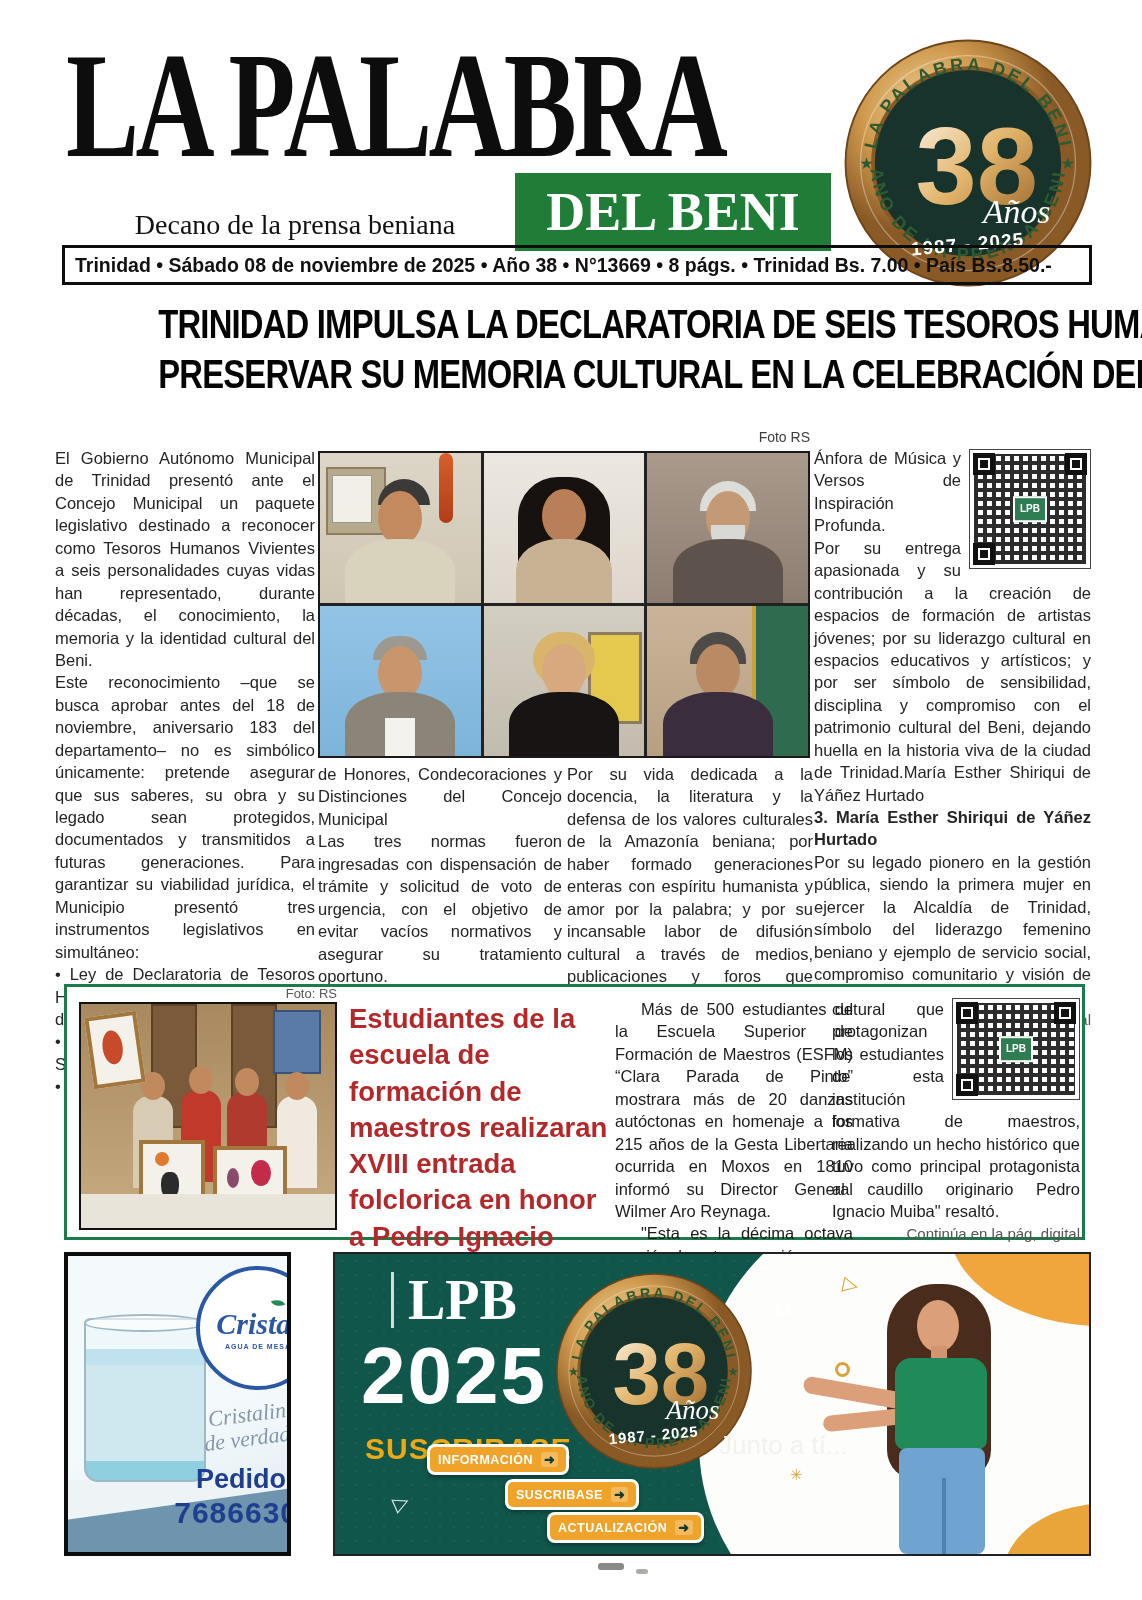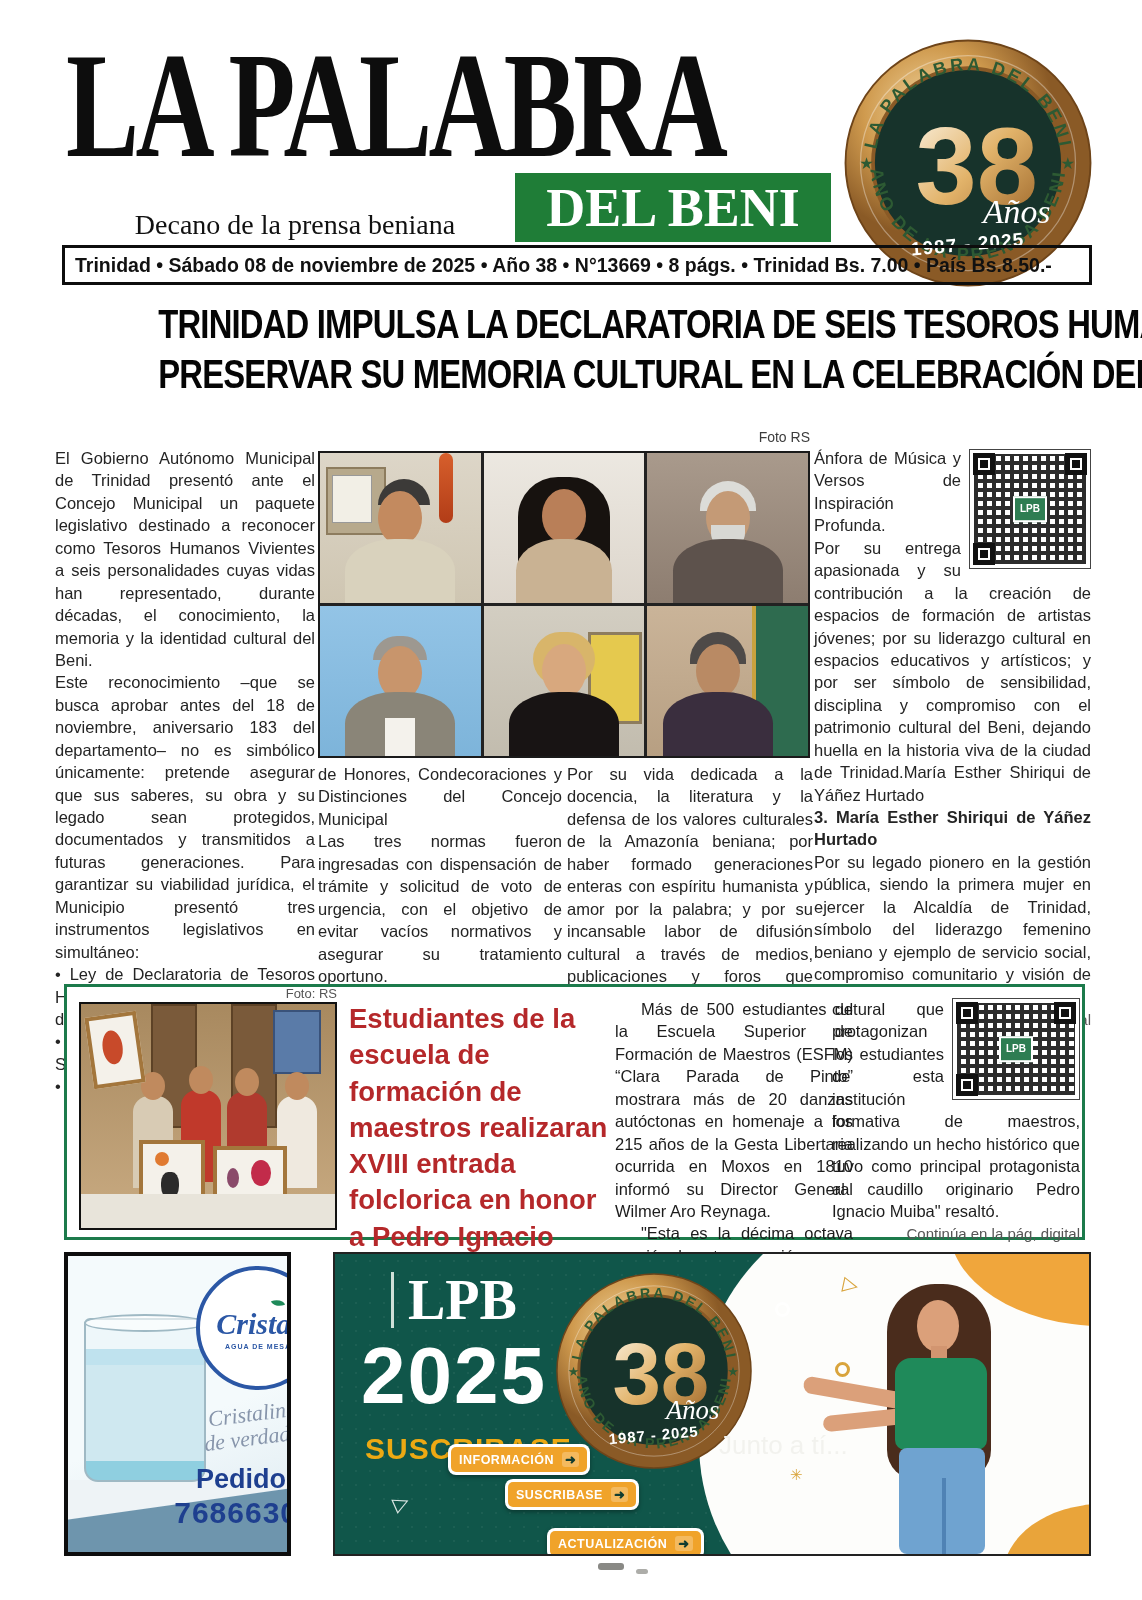--- a/index.html
+++ b/index.html
@@ -8,21 +8,21 @@
   
   .mast-title{position:absolute;left:66px;top:30px;width:780px;font-family:"Liberation Serif",serif;
       font-weight:bold;font-size:150px;line-height:1;color:#0d0d0d;letter-spacing:-5px;
       transform:scaleX(.73);transform-origin:left top;white-space:nowrap;}
   .sub-green{position:absolute;left:75px;top:176px;width:440px;height:32px;background:#3aa35a;
       color:#fff;font-family:"Liberation Serif",serif;font-style:italic;font-size:27px;
       display:flex;align-items:center;justify-content:center;}
   .sub-white{position:absolute;left:75px;top:208px;width:440px;height:34px;background:#fff;
       color:#111;font-family:"Liberation Serif",serif;font-size:28px;
       display:flex;align-items:center;justify-content:center;}
-  .delbeni{position:absolute;left:515px;top:173px;width:316px;height:69px;background:#1f7d37;
+  .delbeni{position:absolute;left:515px;top:173px;width:316px;height:78px;background:#1f7d37;
       color:#fff;font-family:"Liberation Serif",serif;font-weight:bold;font-size:54px;
       display:flex;align-items:center;justify-content:center;letter-spacing:0px;}
   .badge{position:absolute;}
   .badge-header{left:843px;top:38px;width:250px;height:250px;}
   .dateline{position:absolute;left:62px;top:245px;width:1030px;height:40px;border:3px solid #0d0d0d;
       box-sizing:border-box;display:flex;align-items:center;padding-left:10px;
       font-weight:bold;font-size:19.5px;color:#111;}
   
   .headline{position:absolute;left:55px;top:299px;width:1032px;text-align:center;color:#050505;}
   .headline .hl{font-weight:bold;font-size:41px;line-height:1.22;white-space:nowrap;
@@ -136,23 +136,23 @@
   .blob-orange{position:absolute;right:-30px;top:-38px;width:170px;height:110px;background:#f0a63c;border-radius:0 0 0 90%;}
   .blob-orange2{position:absolute;right:-24px;bottom:-30px;width:110px;height:80px;background:#e9a43a;border-radius:90% 0 0 0;}
   .lpb-line1{position:absolute;left:56px;top:18px;font-family:"Liberation Serif",serif;font-weight:bold;
       font-size:56px;color:#fff;border-left:3px solid #cfe0d8;padding-left:14px;line-height:1;}
   .lpb-line2{position:absolute;left:26px;top:82px;font-weight:bold;font-size:80px;color:#fff;letter-spacing:2px;line-height:1;}
   .lpb-line3{position:absolute;left:30px;top:178px;font-weight:bold;font-size:30px;color:#eda913;letter-spacing:1px;}
   .lpb-btn{position:absolute;background:#fff;border-radius:8px;padding:3px;display:flex;box-shadow:0 2px 4px rgba(0,0,0,.35);}
   .lpb-btn .in{background:#f0a32a;border-radius:5px;color:#fff;font-weight:bold;font-size:12.5px;
       letter-spacing:.5px;padding:5px 8px;display:flex;align-items:center;gap:8px;}
   .lpb-btn .ar{color:#113c30;font-size:13px;font-weight:bold;background:rgba(255,255,255,.25);border-radius:3px;padding:0 3px;}
-  .btn1{left:113px;top:190px;}
+  .btn1{left:92px;top:190px;}
   .btn2{left:170px;top:225px;}
-  .btn3{left:212px;top:258px;margin-top:16px;}
+  .btn3{left:212px;top:258px;}
   .badge-ad{left:220px;top:18px;width:198px;height:198px;}
   .junto{position:absolute;left:384px;top:176px;color:#f2f2ee;font-size:26px;}
   .tri{position:absolute;color:rgba(255,255,255,.85);font-size:20px;}
   .tri.t1{left:508px;top:18px;transform:rotate(12deg);color:#d9a43c;}
   .tri.t2{left:58px;top:236px;transform:rotate(-24deg);}
   .dot{position:absolute;border:3px solid rgba(255,255,255,.8);border-radius:50%;width:9px;height:9px;}
   .dot.d1{left:440px;top:48px;}
   .dot.d2{left:500px;top:108px;border-color:#d9a43c;}
   .spark{position:absolute;left:455px;top:212px;color:#d9a43c;font-size:15px;}
   

